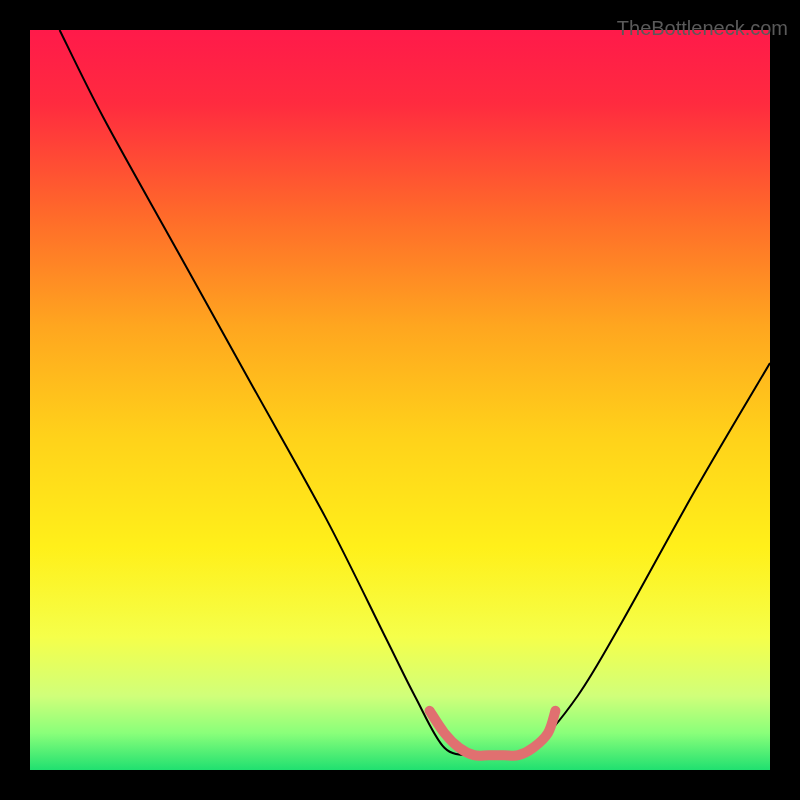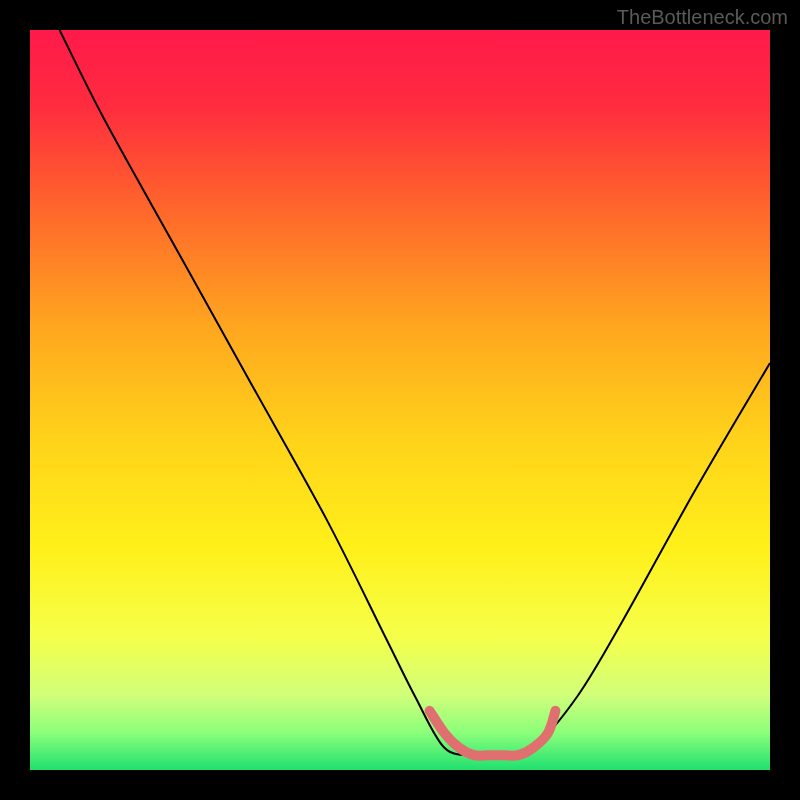--- a/index.html
+++ b/index.html
@@ -6,21 +6,21 @@
     margin: 0;
     padding: 0;
     width: 800px;
     height: 800px;
     background: #000;
     position: relative;
     font-family: Arial, sans-serif;
   }
   .watermark {
     position: absolute;
-    top: 6px;
+    top: 17px;
     right: 12px;
     color: #5a5a5a;
     font-size: 20px;
     font-weight: 500;
     z-index: 10;
   }
   .plot-area {
     position: absolute;
     left: 30px;
     top: 30px;

